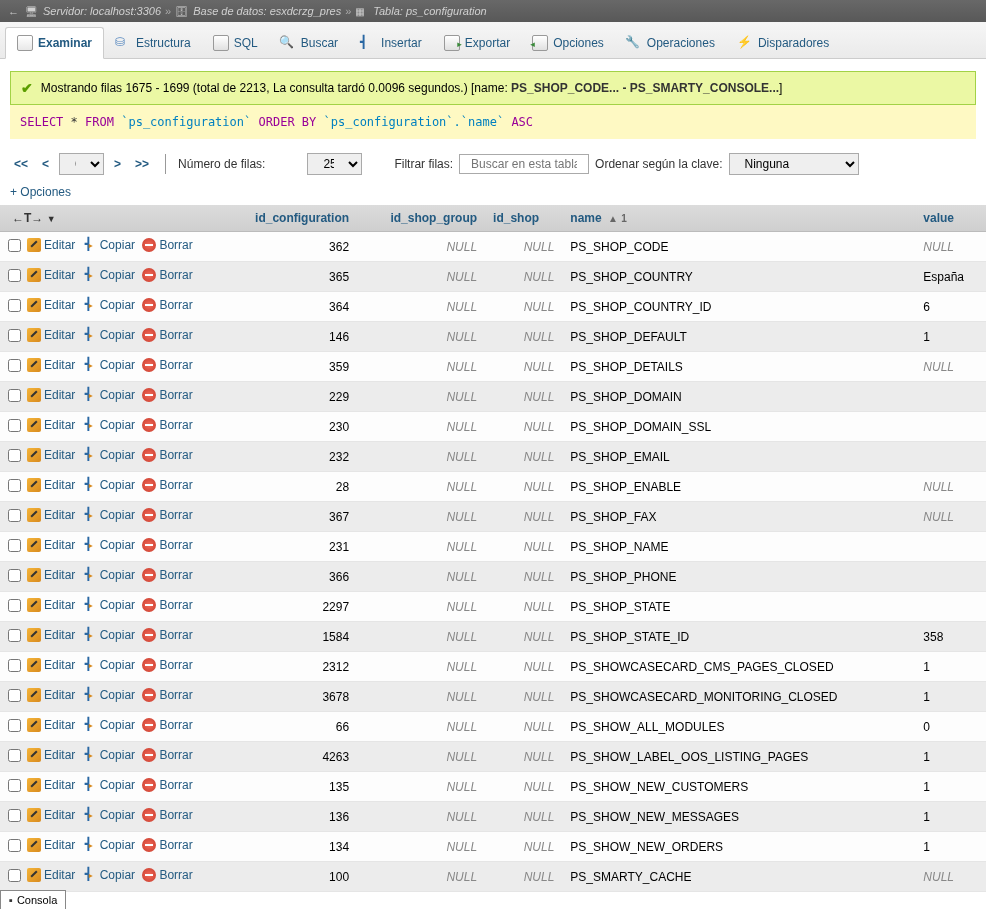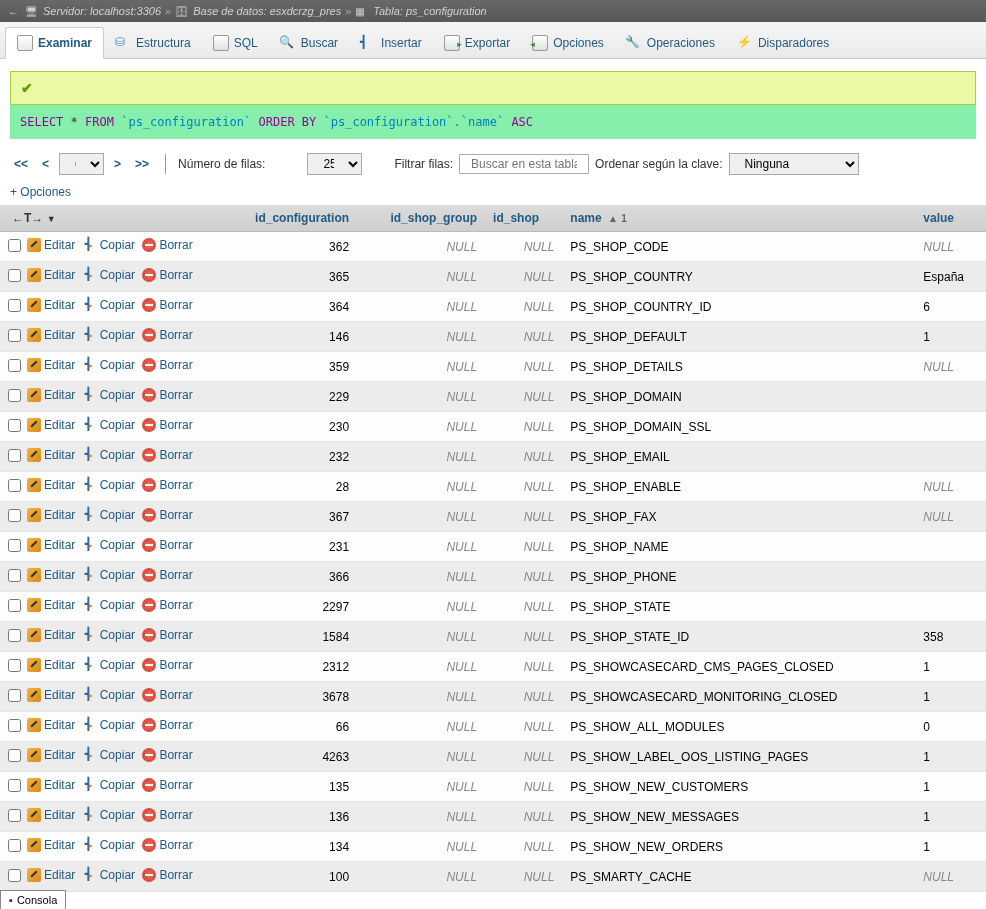--- a/index.html
+++ b/index.html
@@ -15,21 +15,21 @@
 
 .tabs { display: flex; background: linear-gradient(#f6f6f6, #eaeaea); border-bottom: 1px solid #ccc; padding: 5px 4px 0 5px; }
 .tab { display: flex; align-items: center; padding: 7px 11px; color: #235a81; cursor: pointer; font-size: 12px; }
 .tab.active { background: #fff; border: 1px solid #ccc; border-bottom: 1px solid #fff; border-radius: 3px 3px 0 0; margin-bottom: -1px; font-weight: bold; color: #235a81; }
 .tab .ticon { width: 16px; height: 16px; margin-right: 5px; display: inline-block; }
 
 .msgbox { background: #ebf8a4; border: 1px solid #a2d246; margin: 12px 10px 0 10px; padding: 8px 10px; display: flex; align-items: center; font-size: 12px; }
 .msgbox .chk { color: #5b9e00; font-weight: bold; margin-right: 8px; font-size: 14px; }
 .msgbox .bold { font-weight: bold; color: #333; }
 
-.sqlbox { background: #86efac; margin: 0 10px; padding: 10px; font-family: monospace; font-size: 12px; color: #444; }
+.sqlbox { background: #fef9c3; margin: 0 10px; padding: 10px; font-family: monospace; font-size: 12px; color: #444; }
 .sqlbox .kw-select { color: #909; }
 .sqlbox .kw-star { color: #333; }
 .sqlbox .kw-from { color: #909; }
 .sqlbox .kw-order { color: #909; }
 .sqlbox .kw-asc { color: #909; }
 .sqlbox .ident { color: #0080c0; }
 
 .nav-controls { display: flex; align-items: center; padding: 14px 10px 8px 10px; gap: 6px; font-size: 12px; }
 .nav-controls .navbtn { color: #235a81; cursor: pointer; padding: 2px 4px; font-weight: bold; }
 .nav-controls .vsep { border-left: 1px solid #999; height: 20px; margin: 0 6px; }
@@ -134,20 +134,23 @@
       <span>Operaciones</span>
     </div>
   <div class="tab">
       <span class="ticon ti-trig"></span>
       <span>Disparadores</span>
     </div>
 </div>
 
 <div class="msgbox">
   <span class="chk">✔</span>
+  <span>
+    <span>Mostrando filas 1675 - 1699 (total de 2213, La consulta tardó 0.0096 segundos.) [name: </span><span class="bold">PS_SHOP_CODE... - PS_SMARTY_CONSOLE...</span><span>]</span>
+  </span>
 </div>
 
 <div class="sqlbox">
   <span class="kw-select">SELECT</span>
   <span class="kw-star">*</span>
   <span class="kw-from">FROM</span>
   <span class="ident">`ps_configuration`</span>
   <span class="kw-order">ORDER BY</span>
   <span class="ident">`ps_configuration`</span><span class="ident">.</span><span class="ident">`name`</span>
   <span class="kw-asc">ASC</span>

